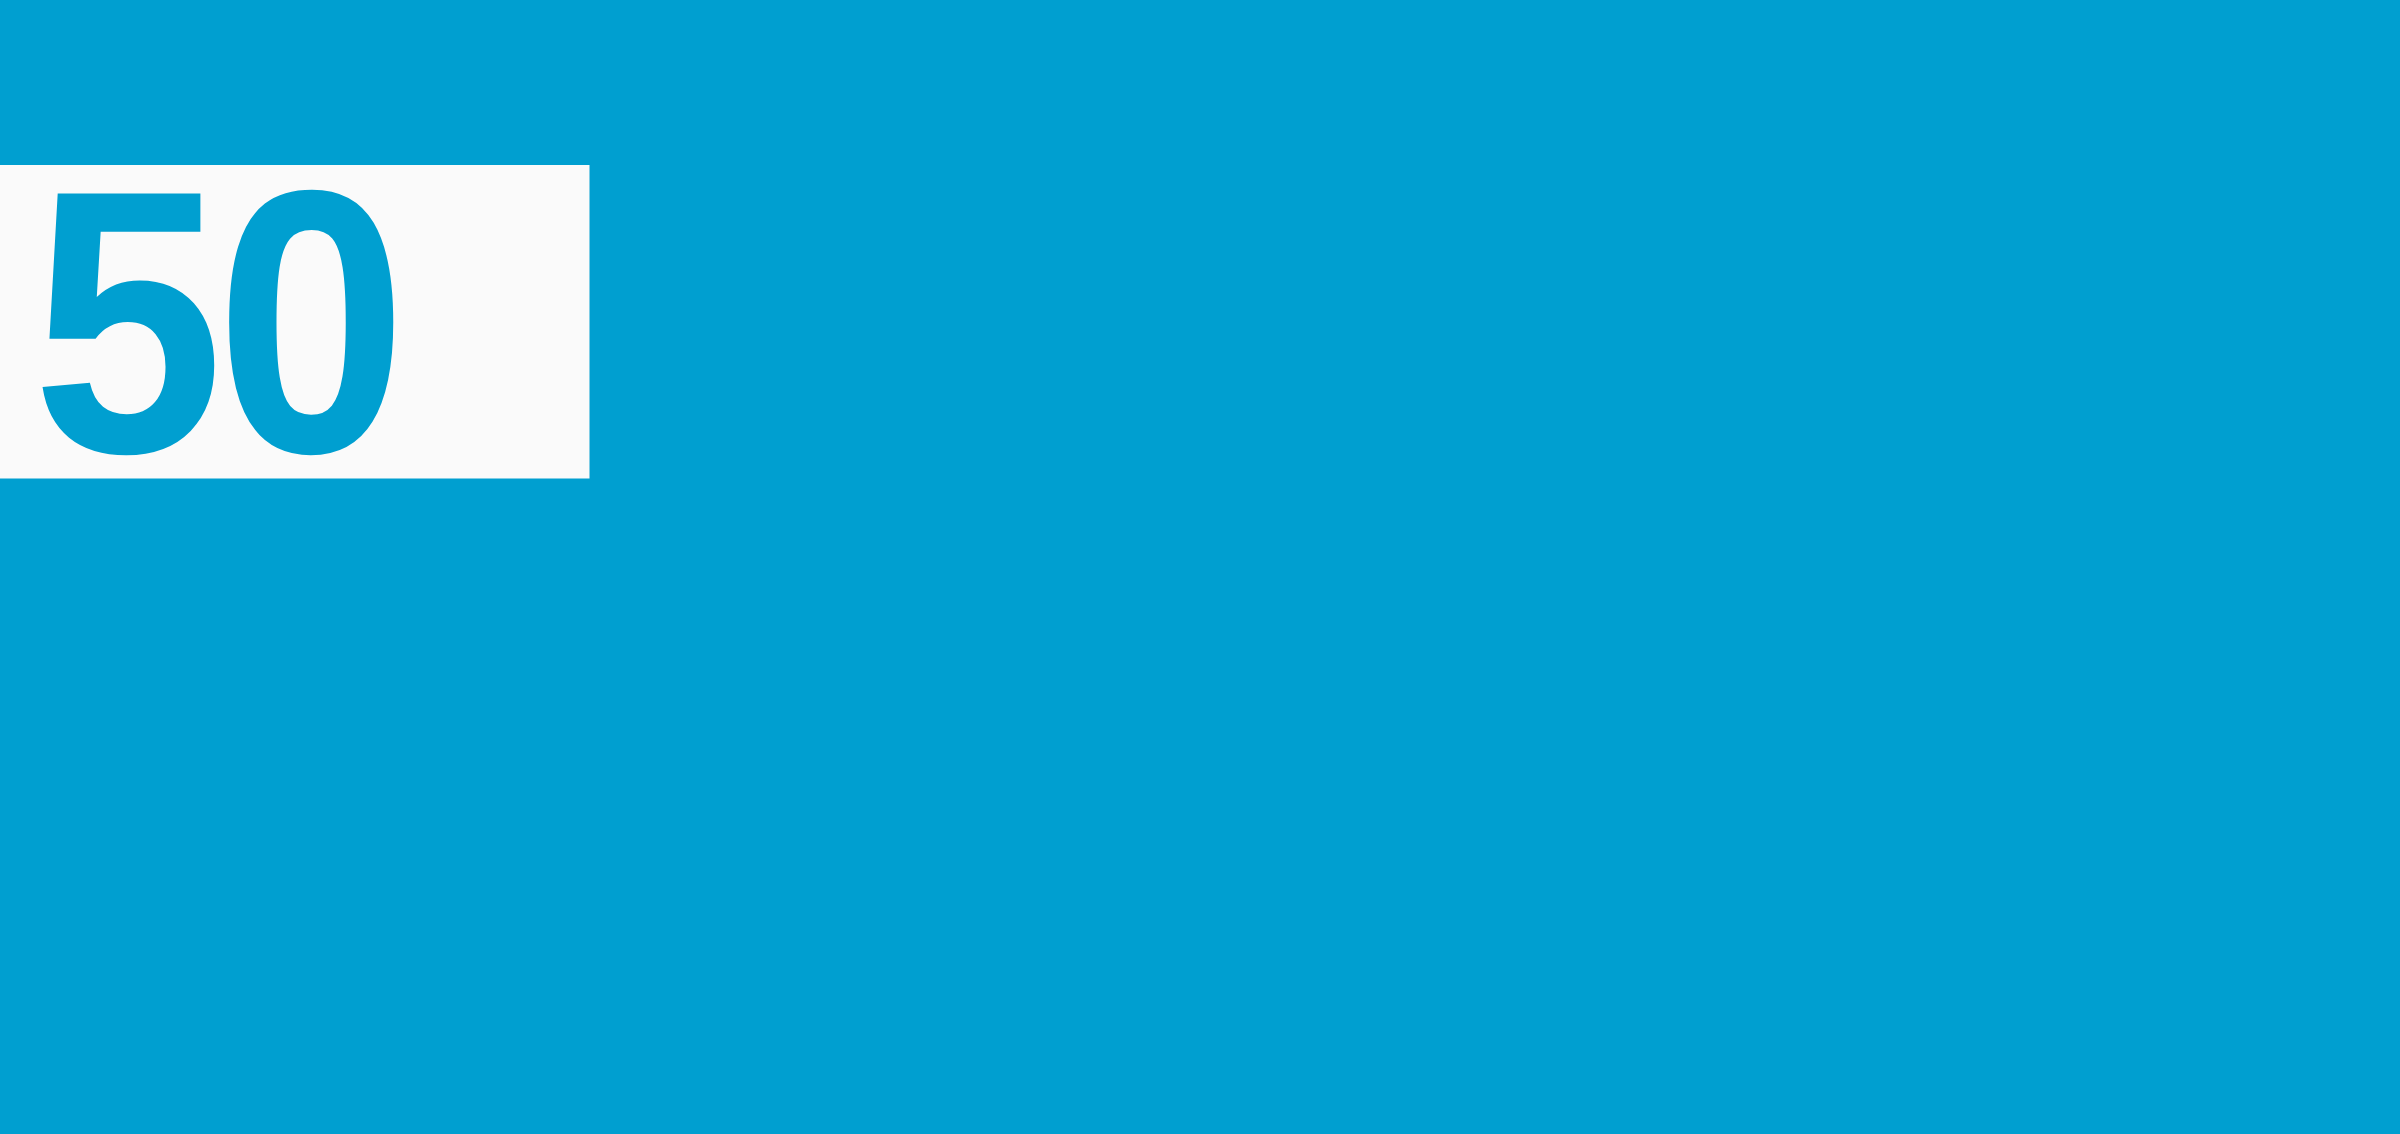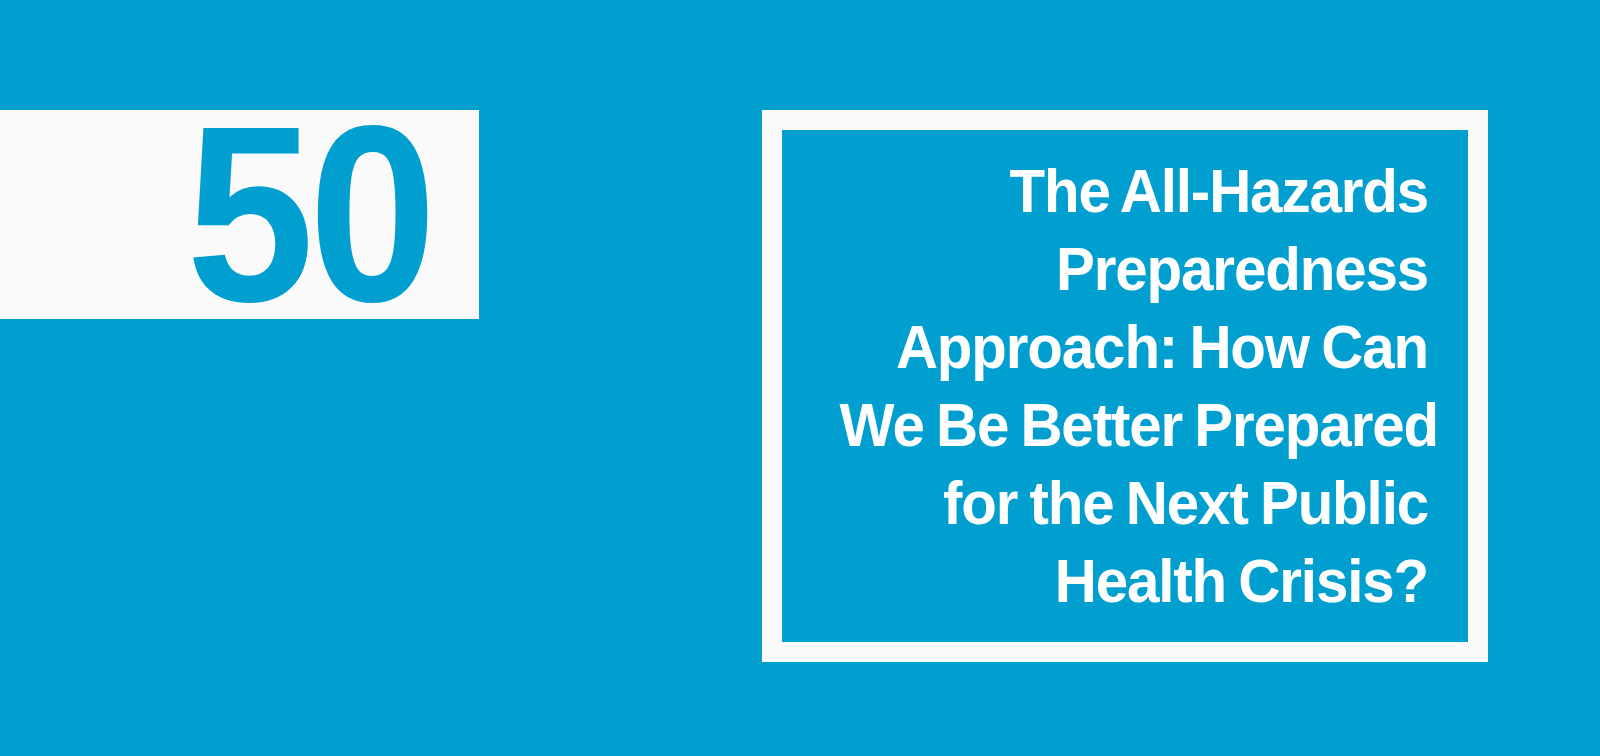--- a/index.html
+++ b/index.html
@@ -18,26 +18,26 @@
     width: 1600px;
     height: 756px;
     background: #009FD0;
   }
 
   
   #number-plate {
     position: absolute;
     left: 0;
     top: 110px;
-    width: 479px;
+    width: 393px;
     height: 209px;
     background: #FAFAFA;
     display: flex;
     align-items: center;
-    justify-content: flex-end;
+    justify-content: flex-start;
     box-sizing: border-box;
     padding-right: 48px;
   }
 
   #number-plate .number {
     color: #009FD0;
     font-family: "Liberation Sans", sans-serif;
     font-weight: bold;
     font-size: 250px;
     line-height: 0.72;
@@ -91,26 +91,14 @@
 </style>
 </head>
 <body>
 
 <div id="slide">
 
   <div id="number-plate">
     <div class="number">50</div>
   </div>
 
-  <div id="title-box">
-    <div id="title-inner">
-      <h1 id="title-text">
-        <span class="line">The All-Hazards</span>
-        <span class="line">Preparedness</span>
-        <span class="line">Approach: How Can</span>
-        <span class="line">We Be Better Prepared</span>
-        <span class="line">for the Next Public</span>
-        <span class="line">Health Crisis?</span>
-      </h1>
-    </div>
-  </div>
 
 </div>
 
 </body></html>

